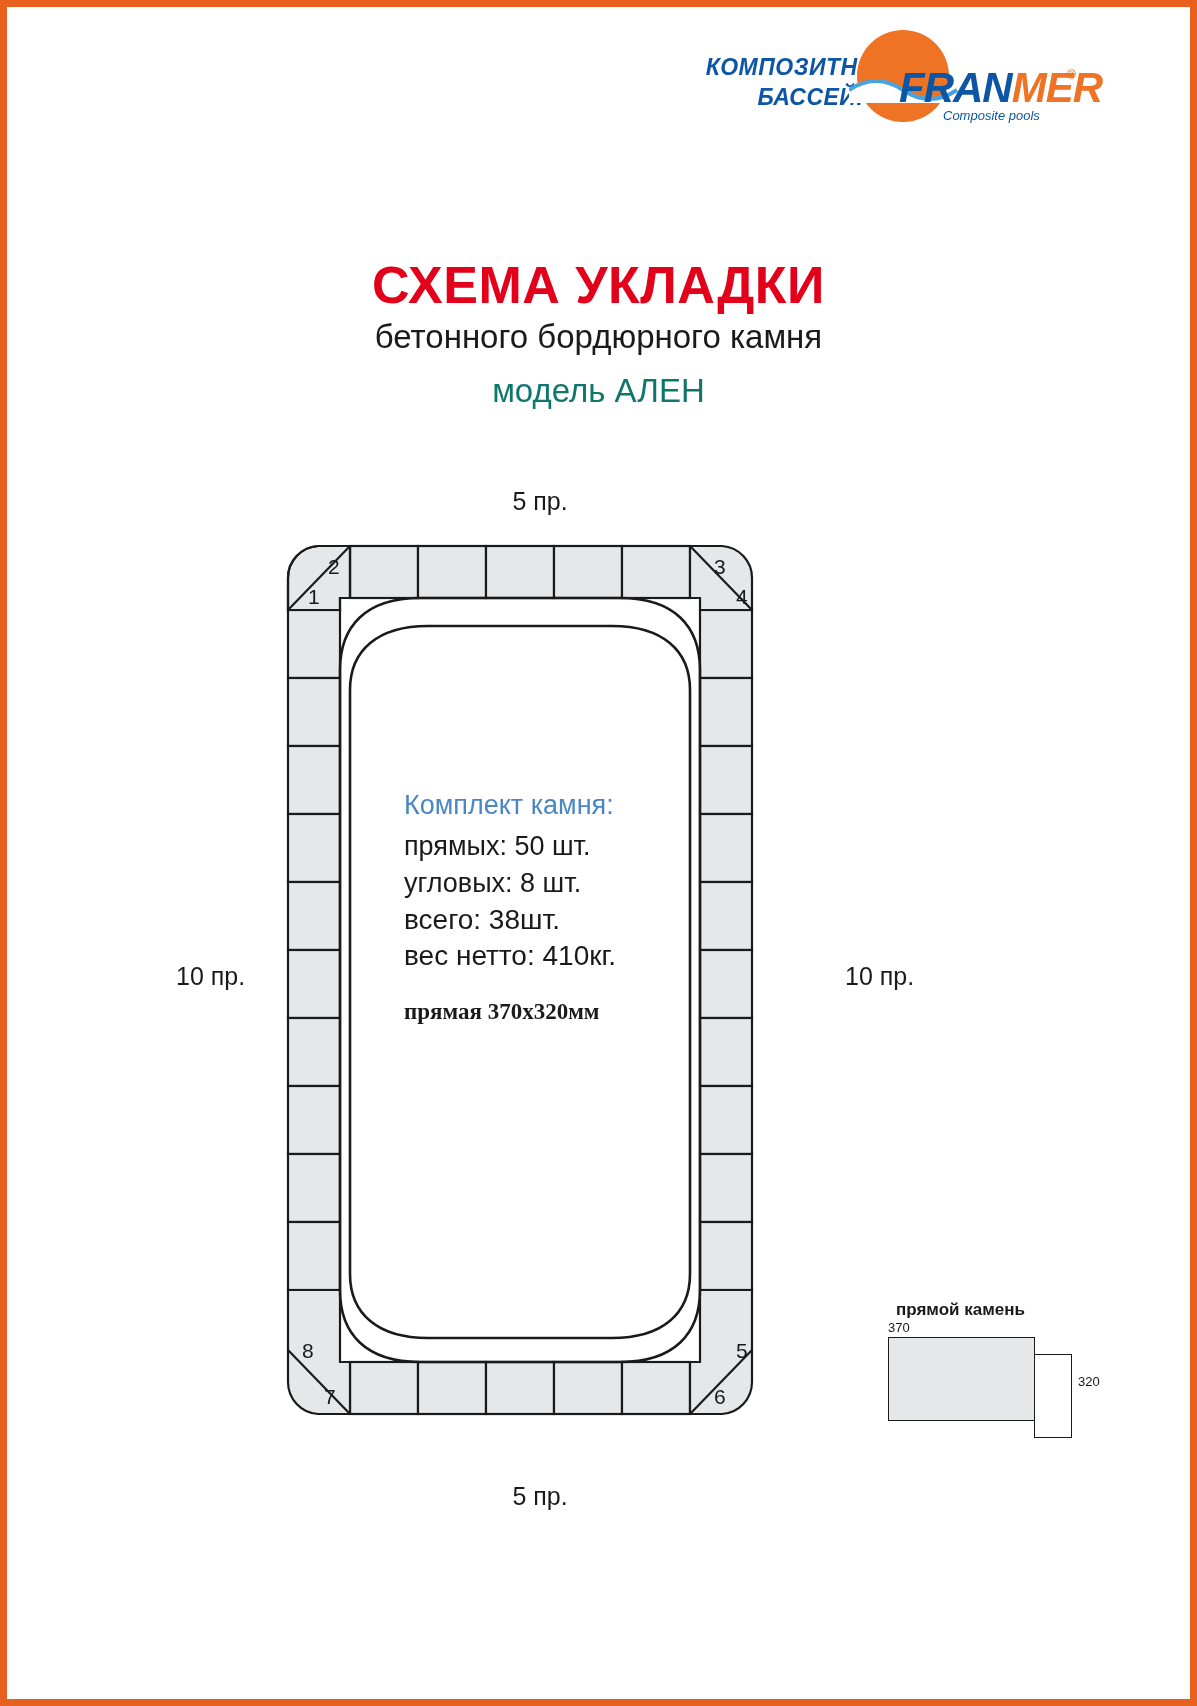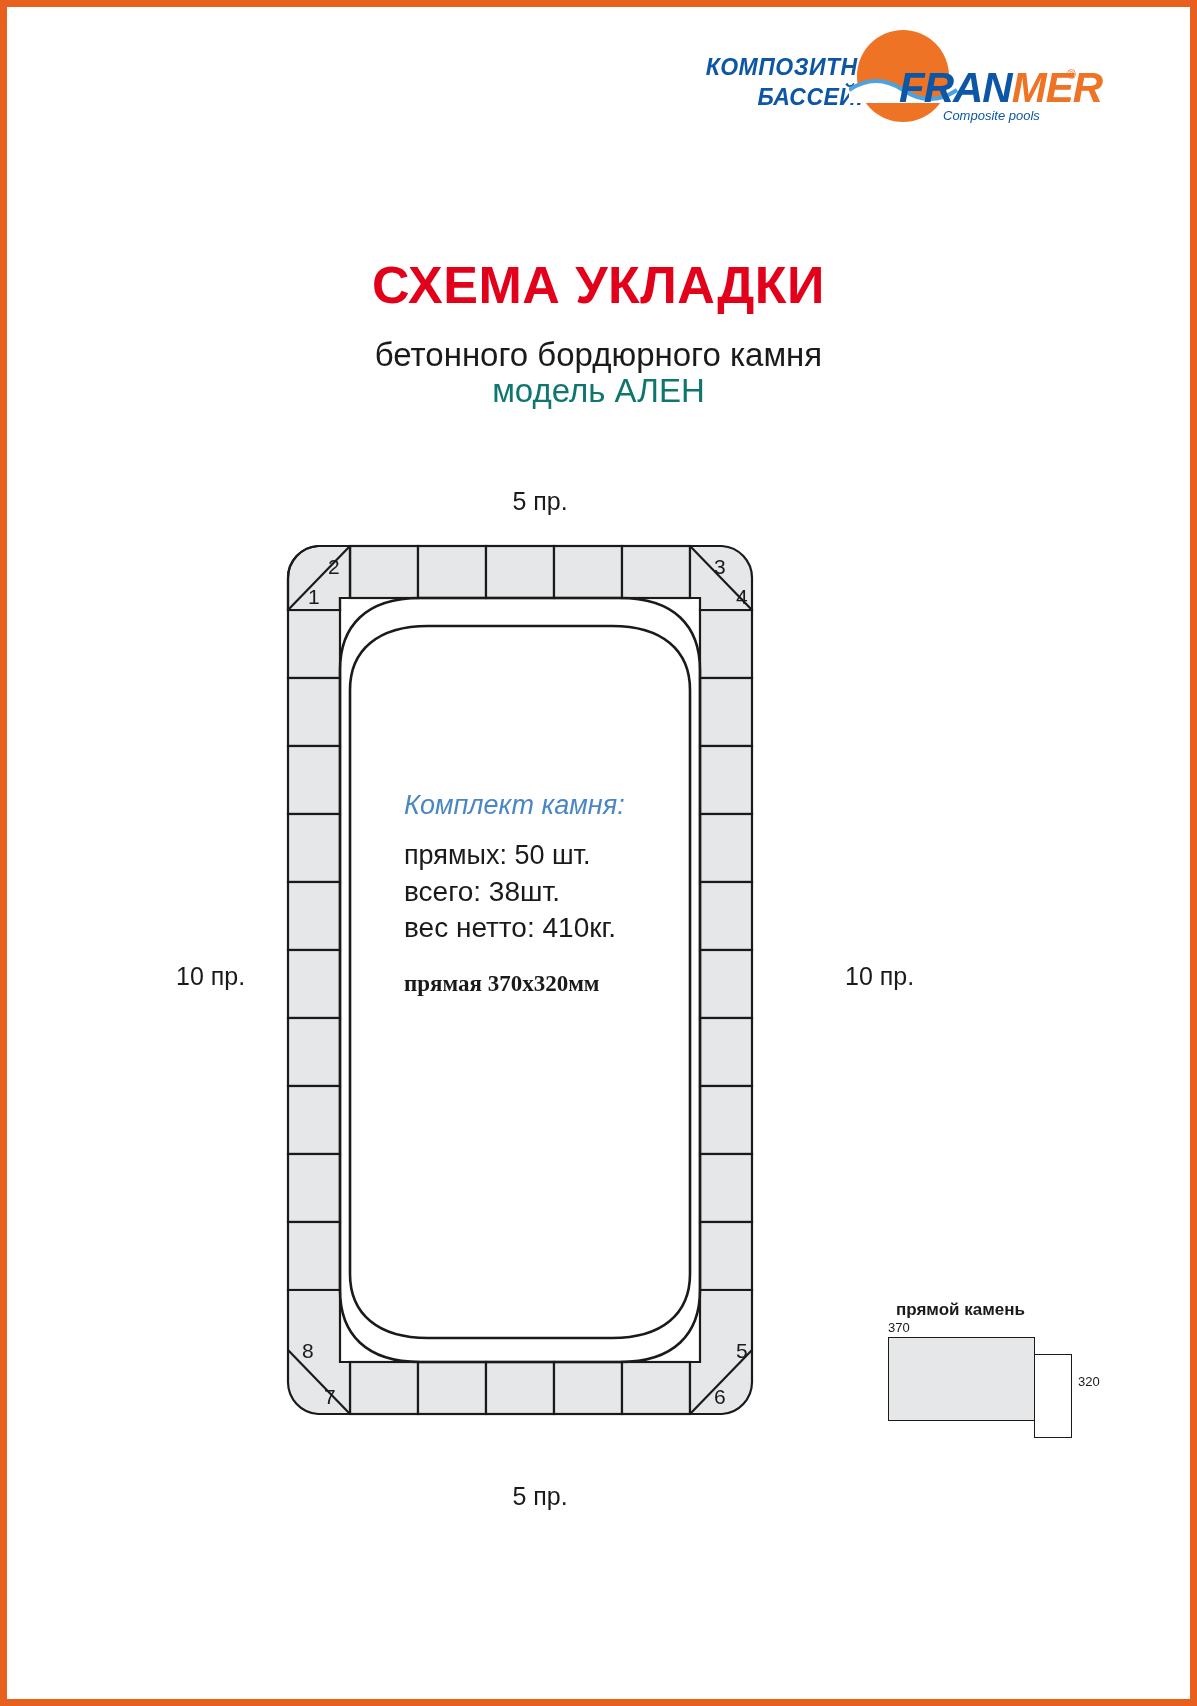--- a/index.html
+++ b/index.html
@@ -95,21 +95,21 @@
     left: 0; top: 255px;
     width: 1197px;
     text-align: center;
     color: #e2001a;
     font-size: 52px;
     font-weight: bold;
     letter-spacing: 0.5px;
   }
   #title-sub1 {
     position: absolute;
-    left: 0; top: 336px;
+    left: 0; top: 318px;
     width: 1197px;
     text-align: center;
     color: #1a1a1a;
     font-size: 33px;
   }
   #title-sub2 {
     position: absolute;
     left: 0; top: 372px;
     width: 1197px;
     text-align: center;
@@ -138,22 +138,21 @@
   
   #info {
     position: absolute;
     left: 404px;
     top: 790px;
     width: 430px;
   }
   #info .head {
     color: #4a86c4;
     font-size: 27px;
-    margin-bottom: 16px;
-    font-style: italic;
+    margin-bottom: 7px;
   }
   #info .line {
     color: #1a1a1a;
     font-size: 27px;
     line-height: 37px;
   }
   #info .line.small {
     font-size: 28px;
     line-height: 36px;
   }
@@ -318,20 +317,21 @@
       <text x="466" y="828">5</text>
       <text x="444" y="874">6</text>
       <text x="54" y="874">7</text>
       <text x="32" y="828">8</text>
     </g>
   </svg>
 
   <div id="info">
     <div class="head">Комплект камня:</div>
     <div class="line">прямых: 50 шт.</div>
+    <div class="line">угловых: 8 шт.</div>
     <div class="line small">всего: 38шт.</div>
     <div class="line small">вес нетто: 410кг.</div>
     <div class="serif">прямая 370х320мм</div>
   </div>
 
   <div id="legend">
     <div class="cap">прямой камень</div>
     <div class="num-370">370</div>
     <div class="stonebox">
       <div class="stoneside"></div>

